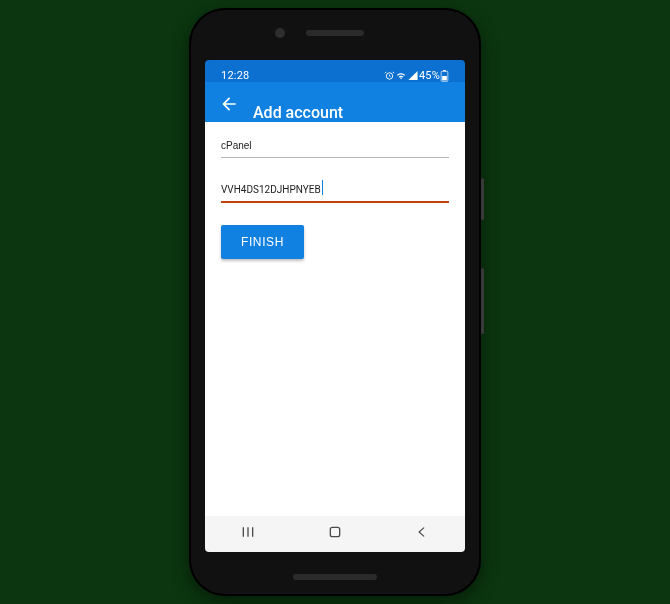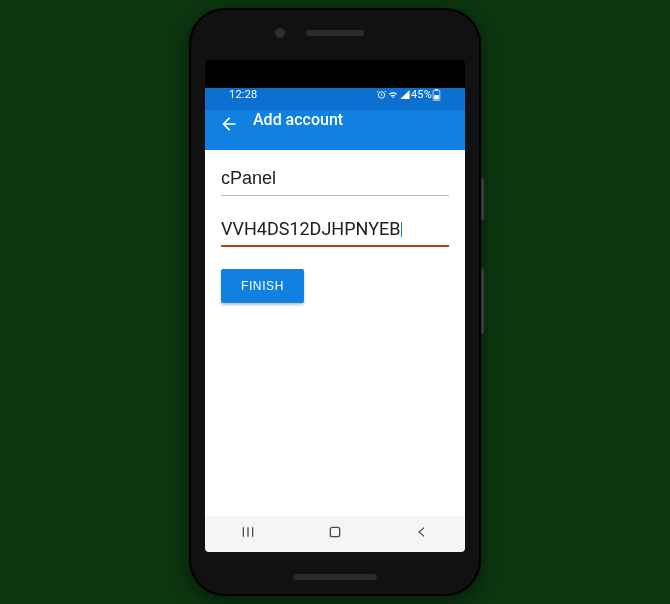--- a/index.html
+++ b/index.html
@@ -73,38 +73,37 @@
     display: flex;
     flex-direction: column;
   }
 
   
   .status-bar {
     height: 22px;
     background: #0b70cf;
     color: #fff;
     display: flex;
-    align-items: flex-start;
+    align-items: flex-end;
     font-size: 11px;
-    padding: 0 24px;
+    padding: 0 16px;
     letter-spacing: 0.2px;
-    margin-top: 28px;
   }
   .status-left { flex: 0 0 auto; }
   .status-spacer { flex: 1; }
   .status-right { flex: 0 0 auto; display: flex; align-items: center; }
   .status-icon { display: inline-flex; align-items: center; }
 
   
   .app-bar {
     height: 40px;
     background: #1081e0;
     color: #fff;
     display: flex;
-    align-items: flex-start;
+    align-items: flex-end;
     padding: 0 8px;
     font-size: 16px;
     font-weight: 500;
   }
   .back-btn {
     width: 32px;
     height: 32px;
     display: flex;
     align-items: center;
     justify-content: center;
@@ -117,21 +116,21 @@
     flex: 1;
     background: #fff;
     padding: 10px 16px 0 16px;
     display: flex;
     flex-direction: column;
   }
   .field {
     width: 100%;
     border: none;
     border-bottom: 1px solid #b7b7b7;
-    font-size: 18px;
+    font-size: 10px;
     padding: 8px 0 6px 0;
     outline: none;
     background: transparent;
     color: #212121;
   }
   .field.focused {
     border-bottom: 2px solid #c2410c;
     color: #212121;
     margin-top: 14px;
     position: relative;

